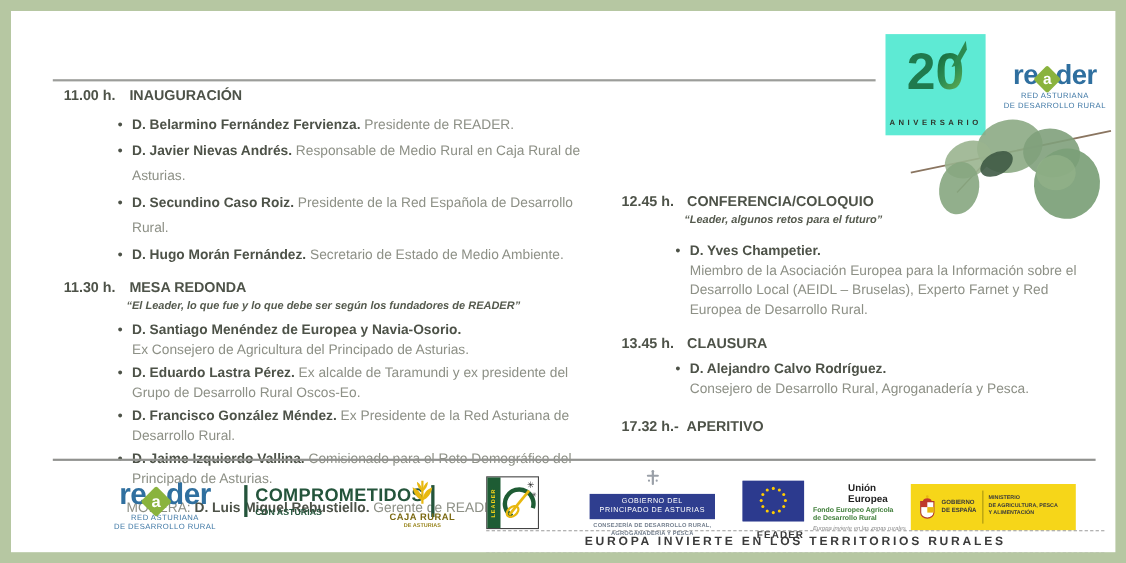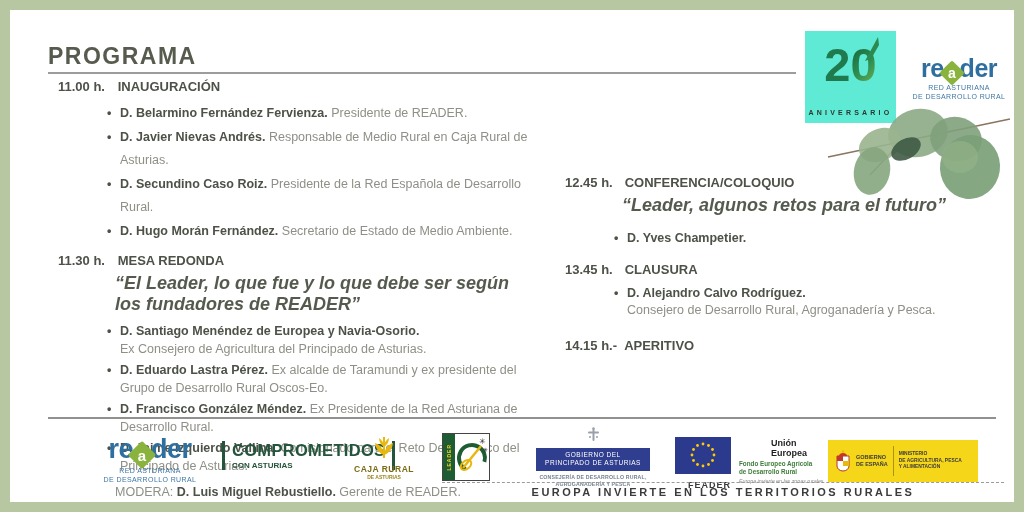--- a/index.html
+++ b/index.html
@@ -9,21 +9,21 @@
   .title{position:absolute;left:38px;top:33px;font-size:23px;font-weight:bold;letter-spacing:1.5px;color:#565b4e;}
   .title-rule{position:absolute;left:38px;top:62px;width:748px;height:2px;background:#9c9d9a;}
   .footer-rule{position:absolute;left:38px;top:407px;width:948px;height:2px;background:#91928f;}
 
   
   .col{position:absolute;font-size:12.5px;color:#8d9086;}
   #left-col{left:48px;top:69px;width:470px;}
   #right-col{left:555px;top:165px;width:438px;}
   .sec-head{font-size:13px;font-weight:bold;color:#4d5248;}
   .sec-time{display:inline-block;min-width:56px;font-weight:bold;color:#4d5248;}
-  .quote{margin:5px 0 0 57px;font-weight:bold;font-style:italic;color:#555a4e;font-size:18px;}
+  .quote{margin:5px 0 0 57px;font-weight:bold;font-style:italic;color:#555a4e;font-size:10px;}
   .speakers{margin:8px 0 0 49px;padding:0;}
   .speaker{position:relative;padding-left:13px;line-height:17.5px;margin-bottom:4px;}
   #left-col .sec1 .speaker{line-height:23.5px;margin-bottom:0;}
   .dot{position:absolute;left:0;top:0;color:#4d5248;font-weight:bold;}
   .sp-name{font-weight:bold;color:#4d5248;}
   .sp-role{color:#8d9086;}
   .role-block{display:block;max-width:362px;}
   .mt-s2{margin-top:10px;}
   .modera{margin:8px 0 0 57px;line-height:18px;}
   .rc-gap1{margin-top:14px;}
@@ -91,21 +91,20 @@
   .spain .div{width:1px;height:30px;background:#a89410;margin:0 5px;}
   .spain .mtxt{font-size:4.9px;font-weight:bold;color:#3a3a3a;line-height:6.5px;}
 
   .banner{position:absolute;left:432px;top:472px;width:562px;text-align:center;border-top:1px dashed #9a9a9a;border-bottom:1px dashed #9a9a9a;padding:3px 0 4px;font-size:11px;font-weight:bold;letter-spacing:2.5px;color:#3b3b3b;}
 </style>
 </head>
 <body>
 
 <div class="page">
 
-  <div class="title">PROGRAMA</div>
   <div class="title-rule"></div>
 
   <div class="col" id="left-col">
     <div class="sec1">
       <div class="sec-head">
         <span class="sec-time">11.00 h.</span>
         <span>INAUGURACIÓN</span>
       </div>
       <div class="speakers">
         <div class="speaker">
@@ -171,41 +170,42 @@
     <div>
       <div class="sec-head">
         <span class="sec-time">12.45 h.</span>
         <span>CONFERENCIA/COLOQUIO</span>
       </div>
       <div class="quote">“Leader, algunos retos para el futuro”</div>
       <div class="speakers rc-gap1">
         <div class="speaker">
           <span class="dot">•</span>
           <span class="sp-name">D. Yves Champetier.</span>
+          <span class="sp-role role-block">Miembro de la Asociación Europea para la Información sobre el Desarrollo Local (AEIDL – Bruselas), Experto Farnet y Red Europea de Desarrollo Rural.</span>
         </div>
       </div>
     </div>
 
     <div>
       <div class="sec-head rc-gap1">
         <span class="sec-time">13.45 h.</span>
         <span>CLAUSURA</span>
       </div>
       <div class="speakers">
         <div class="speaker">
           <span class="dot">•</span>
           <span class="sp-name">D. Alejandro Calvo Rodríguez.</span>
           <span class="sp-role role-block">Consejero de Desarrollo Rural, Agroganadería y Pesca.</span>
         </div>
       </div>
     </div>
 
     <div>
       <div class="sec-head rc-gap2">
-        <span class="sec-time">14.15 h.-</span>
+        <span class="sec-time">17.32 h.-</span>
         <span>APERITIVO</span>
       </div>
     </div>
   </div>
 
   <div class="anni">
     <div class="anni-num">
       <span class="anni-two">2</span><span class="anni-zero">0</span>
     </div>
     <svg class="anni-sprout" width="20" height="26" viewBox="0 0 20 26">

